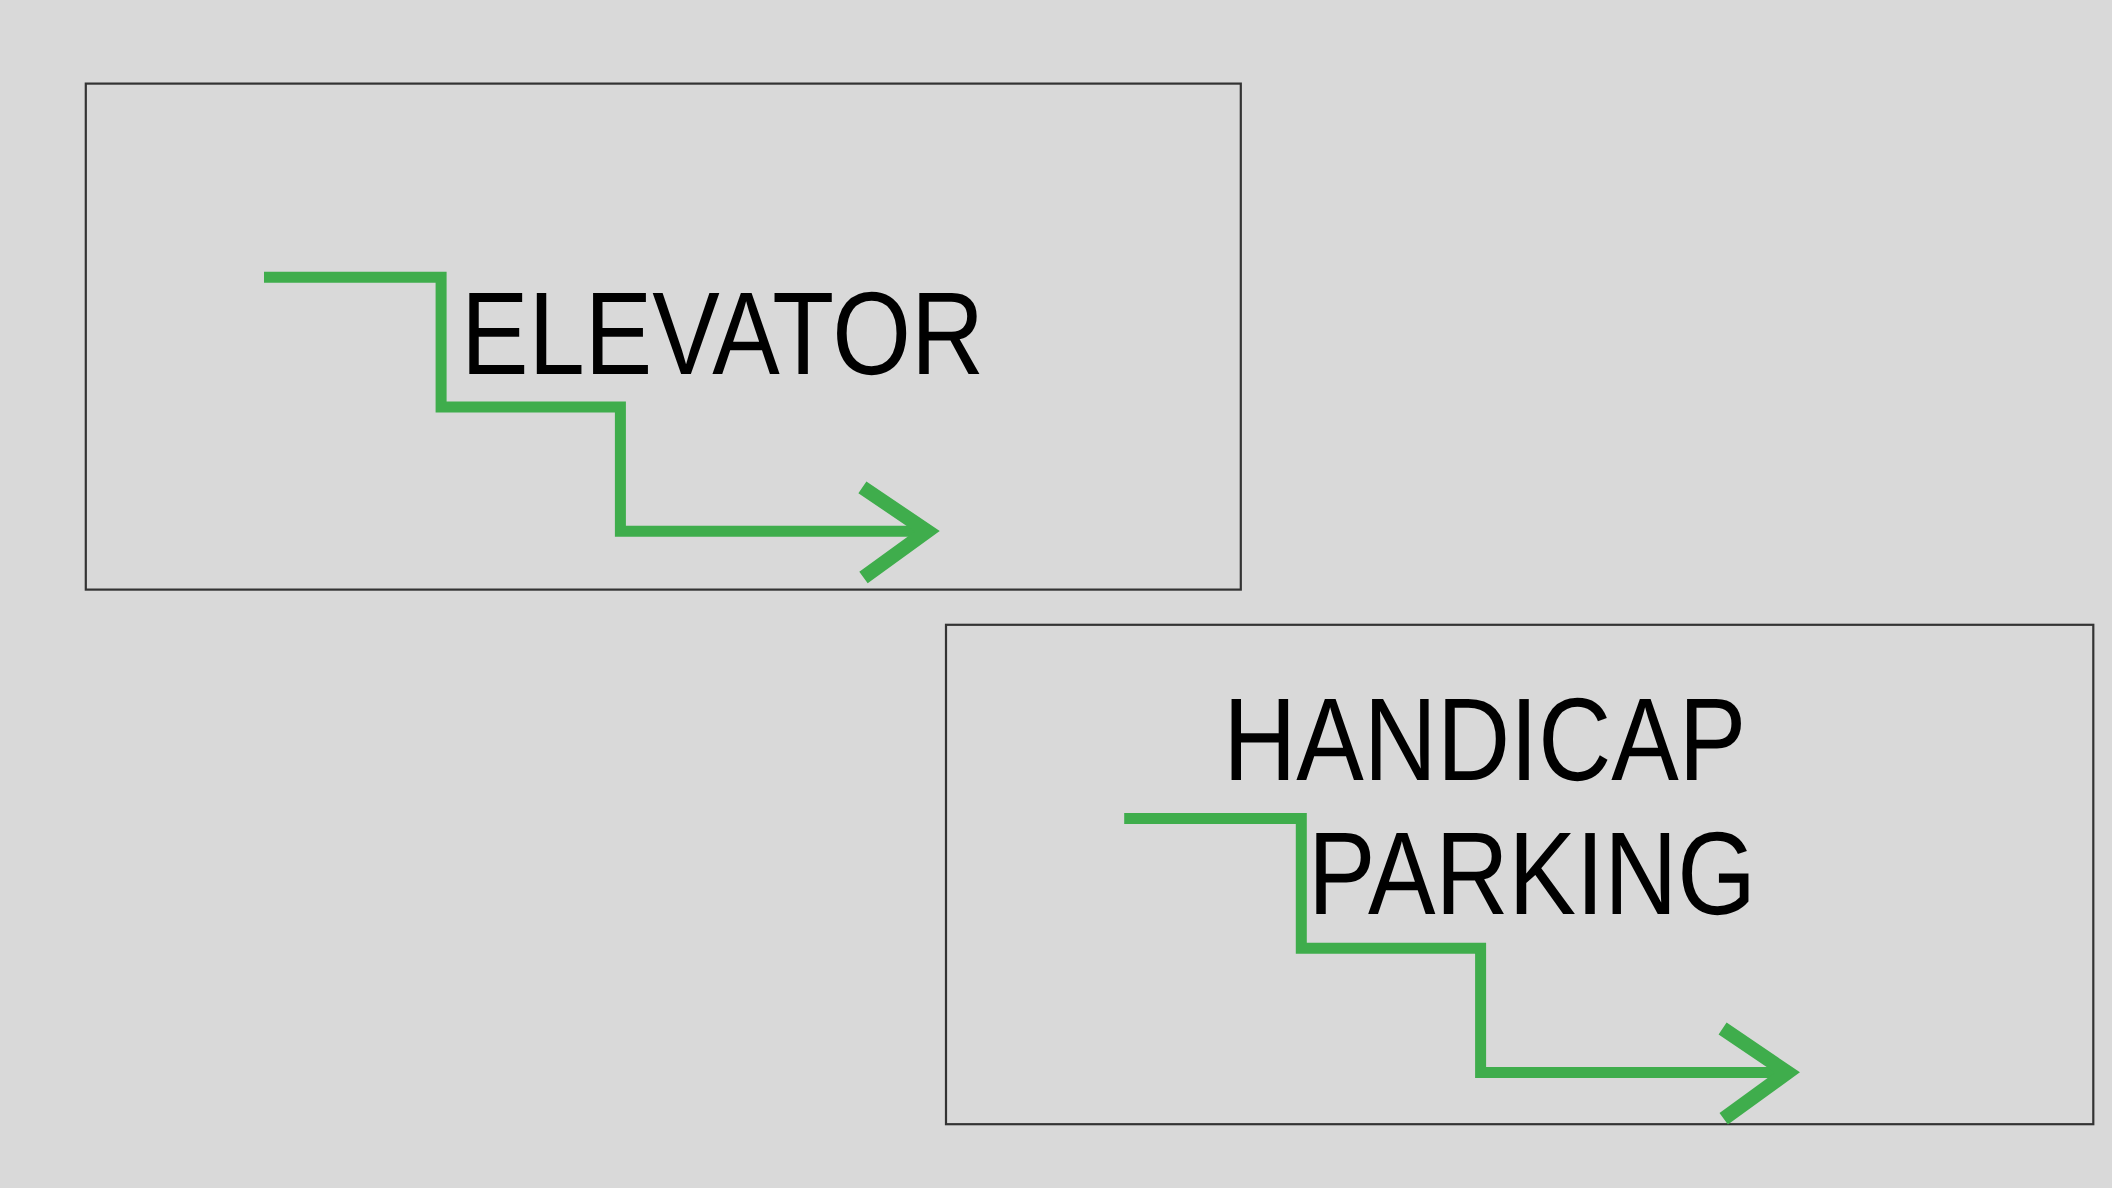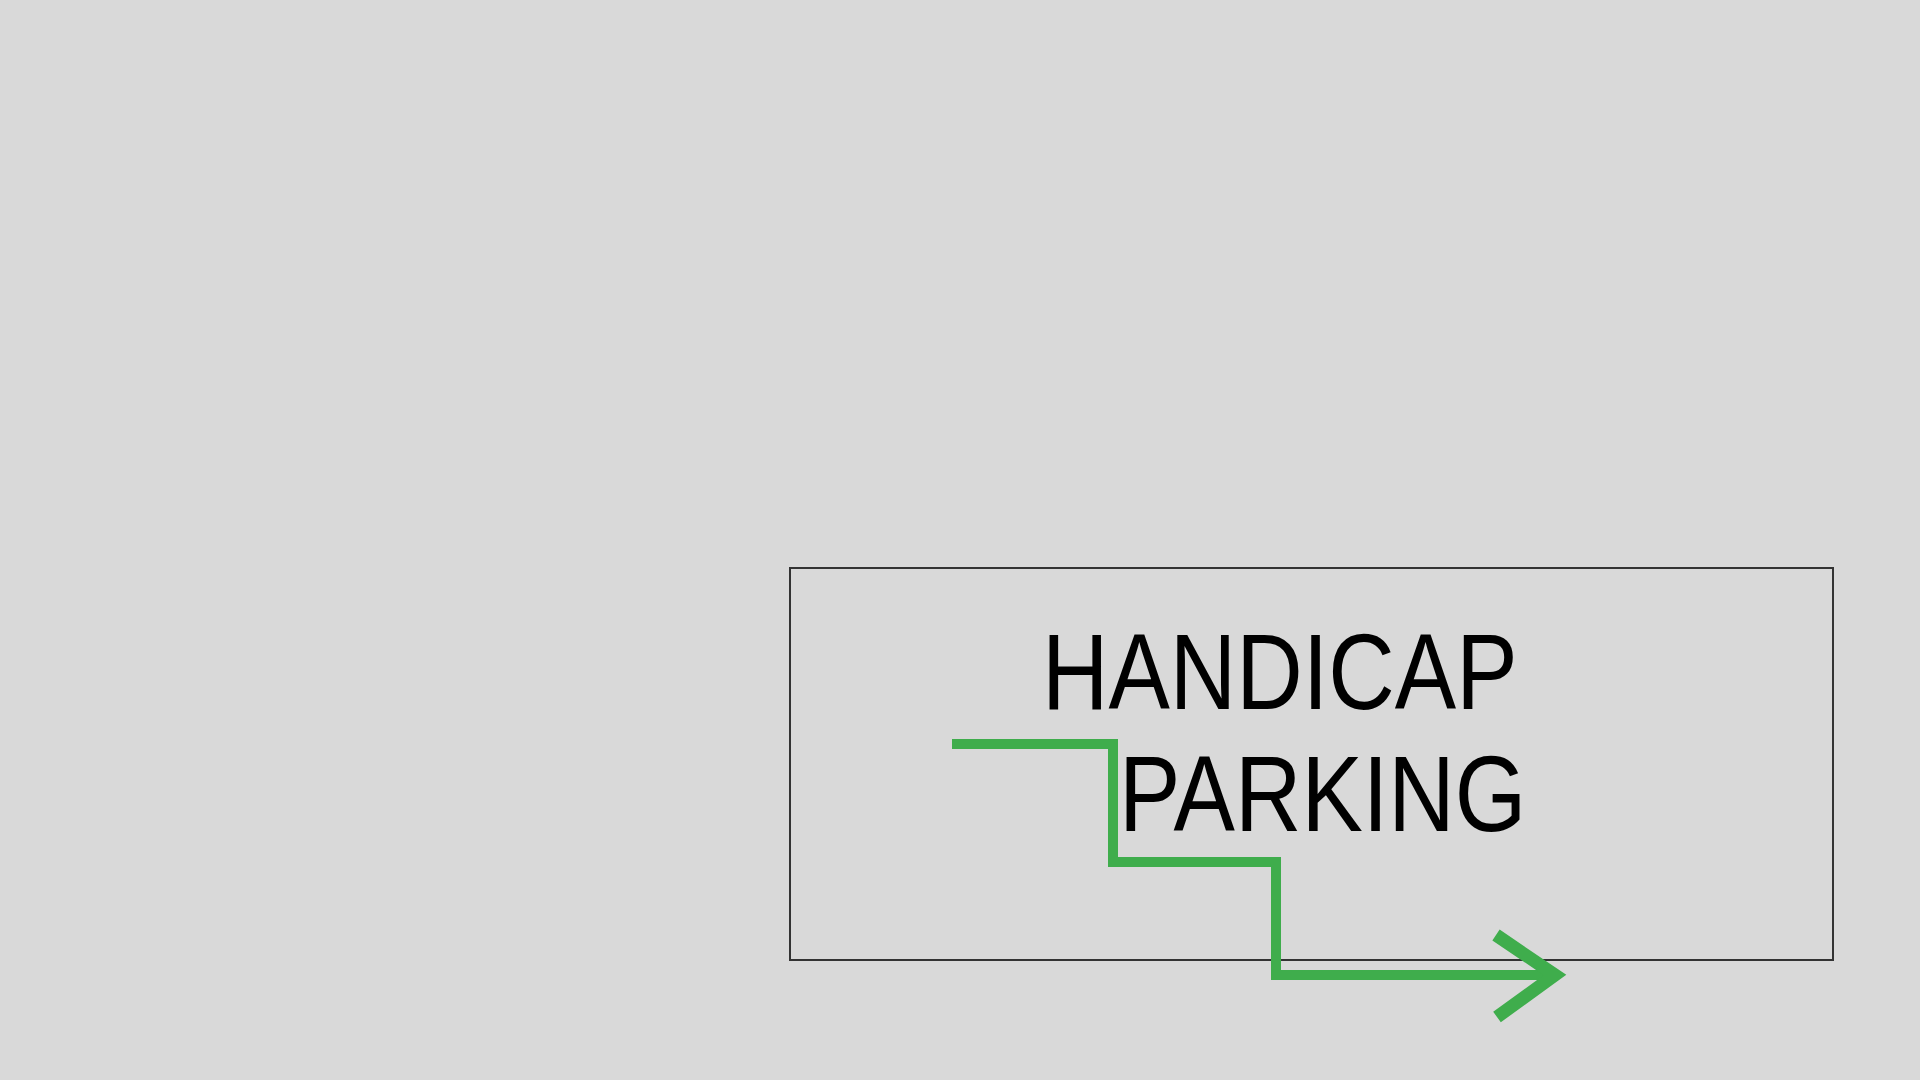--- a/index.html
+++ b/index.html
@@ -10,21 +10,21 @@
     overflow:hidden;
     font-family:"Liberation Sans", sans-serif;
   }
   .sign{
     position:absolute;
     border:2px solid #333333;
     box-sizing:border-box;
     background:transparent;
   }
   .sign-elevator{left:77px;top:75px;width:1052px;height:462px;}
-  .sign-handicap{left:789px;top:567px;width:1045px;height:394px;}
+  .sign-handicap{left:859px;top:567px;width:1045px;height:456px;}
   .arrow-svg{
     position:absolute;left:0;top:0;
     width:100%;height:100%;
     overflow:visible;
   }
   .arrow-line{fill:none;stroke-width:10;stroke-linejoin:miter;stroke-linecap:butt;}
   .arrow-head{fill:none;stroke-width:13;stroke-linejoin:miter;stroke-linecap:butt;}
   .sign-label{
     position:absolute;
     font-size:107px;
@@ -37,20 +37,27 @@
   }
   .label-elevator{left:340px;top:173px;}
   .label-handicap{left:251px;top:50px;}
   .label-parking{left:328px;top:172px;}
 </style>
 </head>
 <body>
 
 <div class="stage">
 
+  <div class="sign sign-elevator">
+    <svg class="arrow-svg" xmlns="http://www.w3.org/2000/svg">
+      <polyline class="arrow-line" points="161,175 322,175 322,293 485,293 485,406 764,406" stroke="#3fad4c"></polyline>
+      <polyline class="arrow-head" points="705,366 764,406 706,448" stroke="#3fad4c"></polyline>
+    </svg>
+    <span class="sign-label label-elevator">ELEVATOR</span>
+  </div>
 
   <div class="sign sign-handicap">
     <svg class="arrow-svg" xmlns="http://www.w3.org/2000/svg">
       <polyline class="arrow-line" points="161,175 322,175 322,293 485,293 485,406 764,406" stroke="#3fad4c"></polyline>
       <polyline class="arrow-head" points="705,366 764,406 706,448" stroke="#3fad4c"></polyline>
     </svg>
     <span class="sign-label label-handicap">HANDICAP</span>
     <span class="sign-label label-parking">PARKING</span>
   </div>
 

